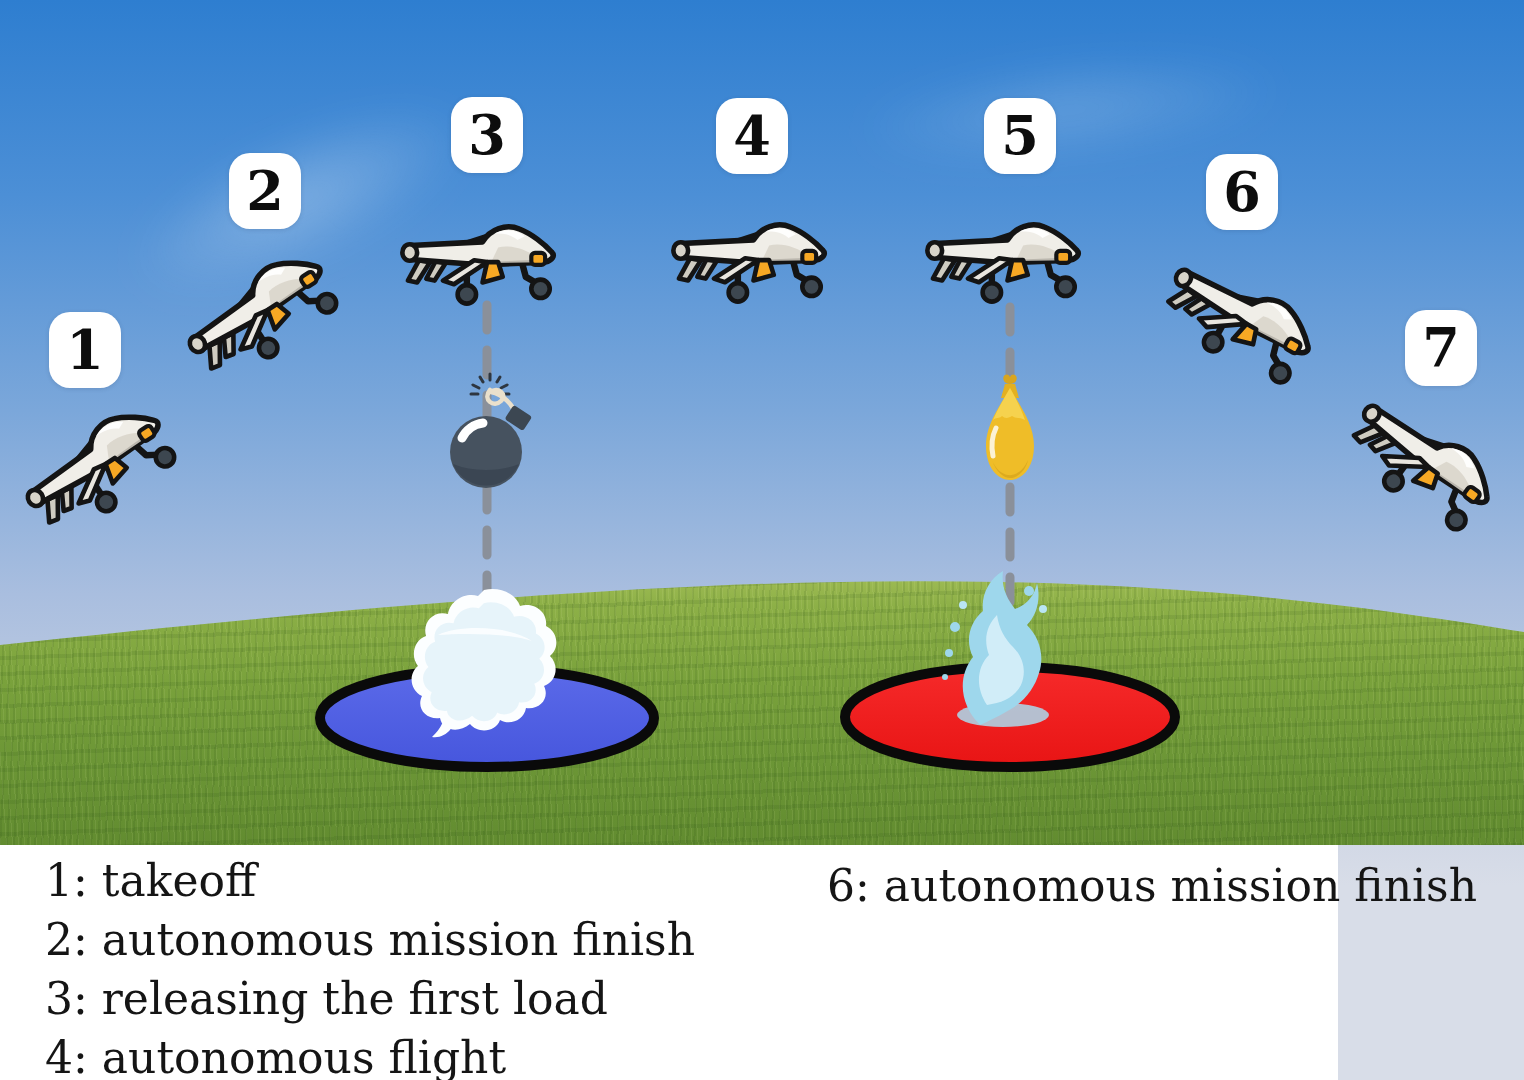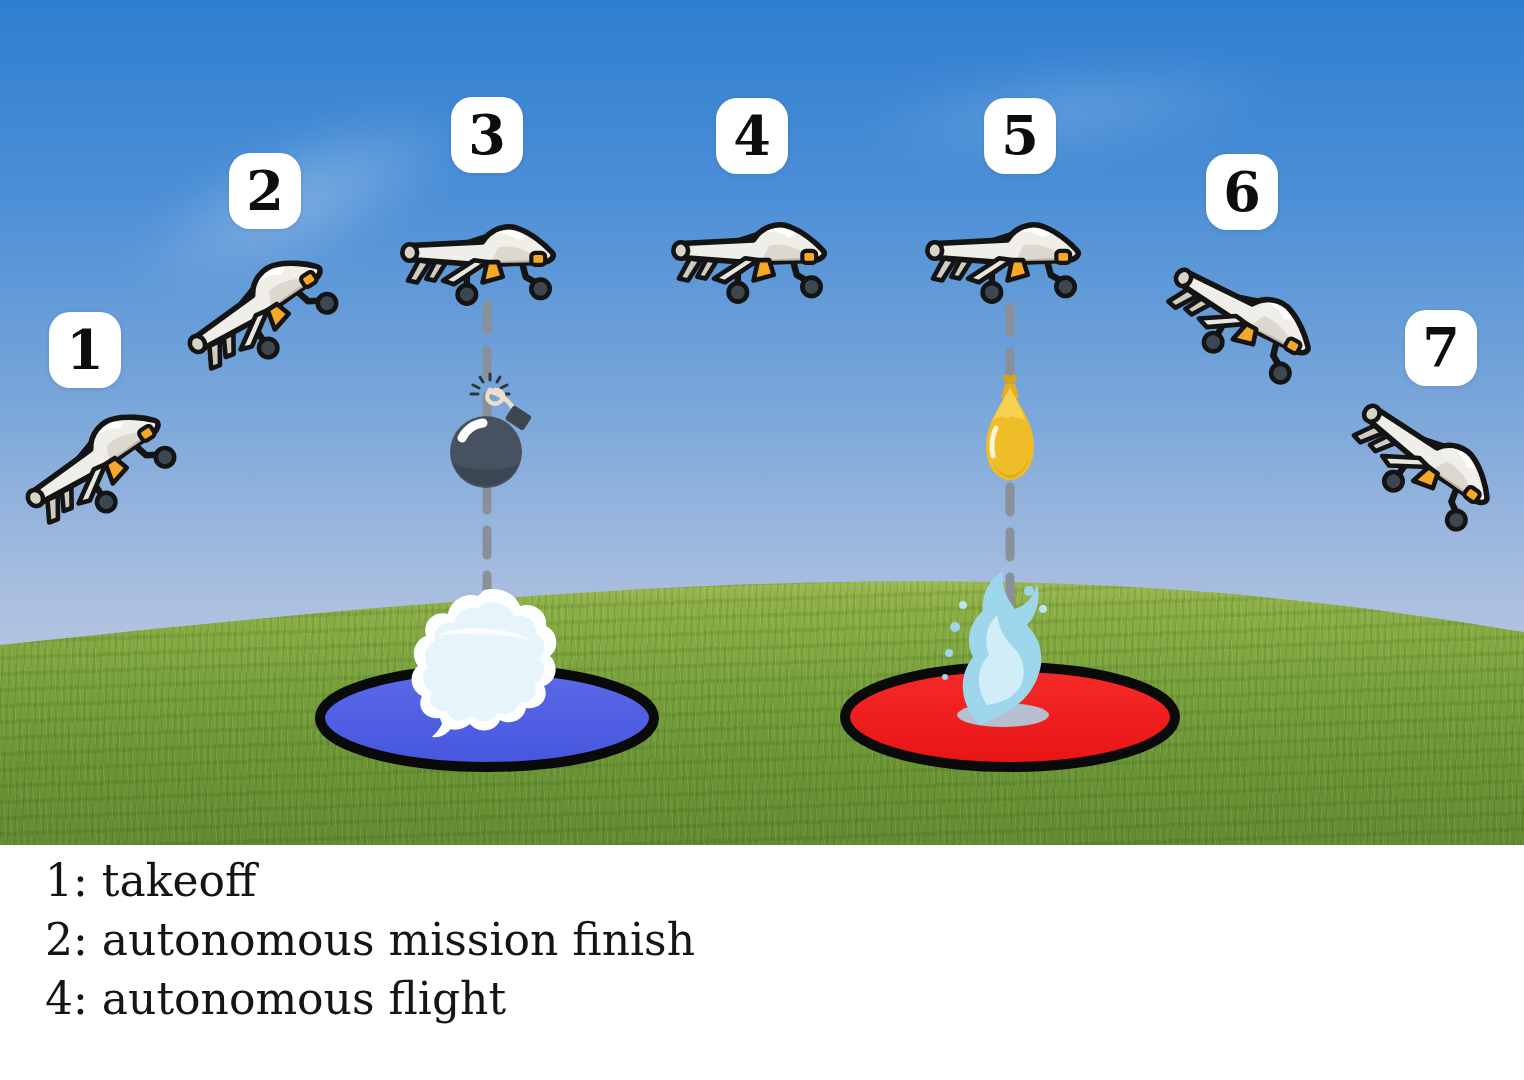--- a/index.html
+++ b/index.html
@@ -15,21 +15,21 @@
     background:radial-gradient(closest-side,rgba(255,255,255,.18),transparent 70%);}
   .ground{
     position:absolute;left:0;top:560px;width:1524px;height:285px;
     clip-path:path("M0,85 C400,42 720,16 1000,22 C1240,27 1400,52 1524,72 L1524,285 L0,285 Z");
     background:
       repeating-linear-gradient(93deg, rgba(25,60,10,.10) 0 2px, rgba(0,0,0,0) 2px 7px),
       repeating-linear-gradient(86deg, rgba(255,255,200,.08) 0 1px, rgba(0,0,0,0) 1px 6px),
       repeating-linear-gradient(178deg, rgba(30,70,15,.10) 0 4px, rgba(0,0,0,0) 4px 16px),
       linear-gradient(180deg,#a9c25c 0px,#8db047 45px,#7aa23c 120px,#6c9636 200px,#628c30 285px);
   }
-  .legend{position:absolute;left:0;top:845px;width:1524px;height:235px;background:#ffffff;}
+  .legend{position:absolute;left:0;top:845px;width:1338px;height:235px;background:#ffffff;}
   .legend-col{position:absolute;display:flex;flex-direction:column;color:#151515;
     font-size:44px;line-height:59px;white-space:nowrap;}
   .legend-col.left{left:45px;top:6px;}
   .legend-col.right{left:827px;top:11px;}
   .badge{
     position:absolute;width:72px;height:76px;background:#ffffff;border-radius:21px;
     display:flex;align-items:center;justify-content:center;
     font-weight:700;font-size:54px;color:#0d0d0d;
     box-shadow:0 1px 4px rgba(40,60,100,.18);
   }
@@ -180,19 +180,21 @@
       <span>6</span>
     </div>
   <div class="badge" style="left:1405px;top:310px">
       <span>7</span>
     </div>
 
   <div class="legend">
     <div class="legend-col left">
       <div>1: takeoff</div>
       <div>2: autonomous mission finish</div>
+      <div>3: releasing the first load</div>
       <div>4: autonomous flight</div>
     </div>
     <div class="legend-col right">
+      <div>6: autonomous mission finish</div>
     </div>
   </div>
 
 </div>
 
 </body></html>

